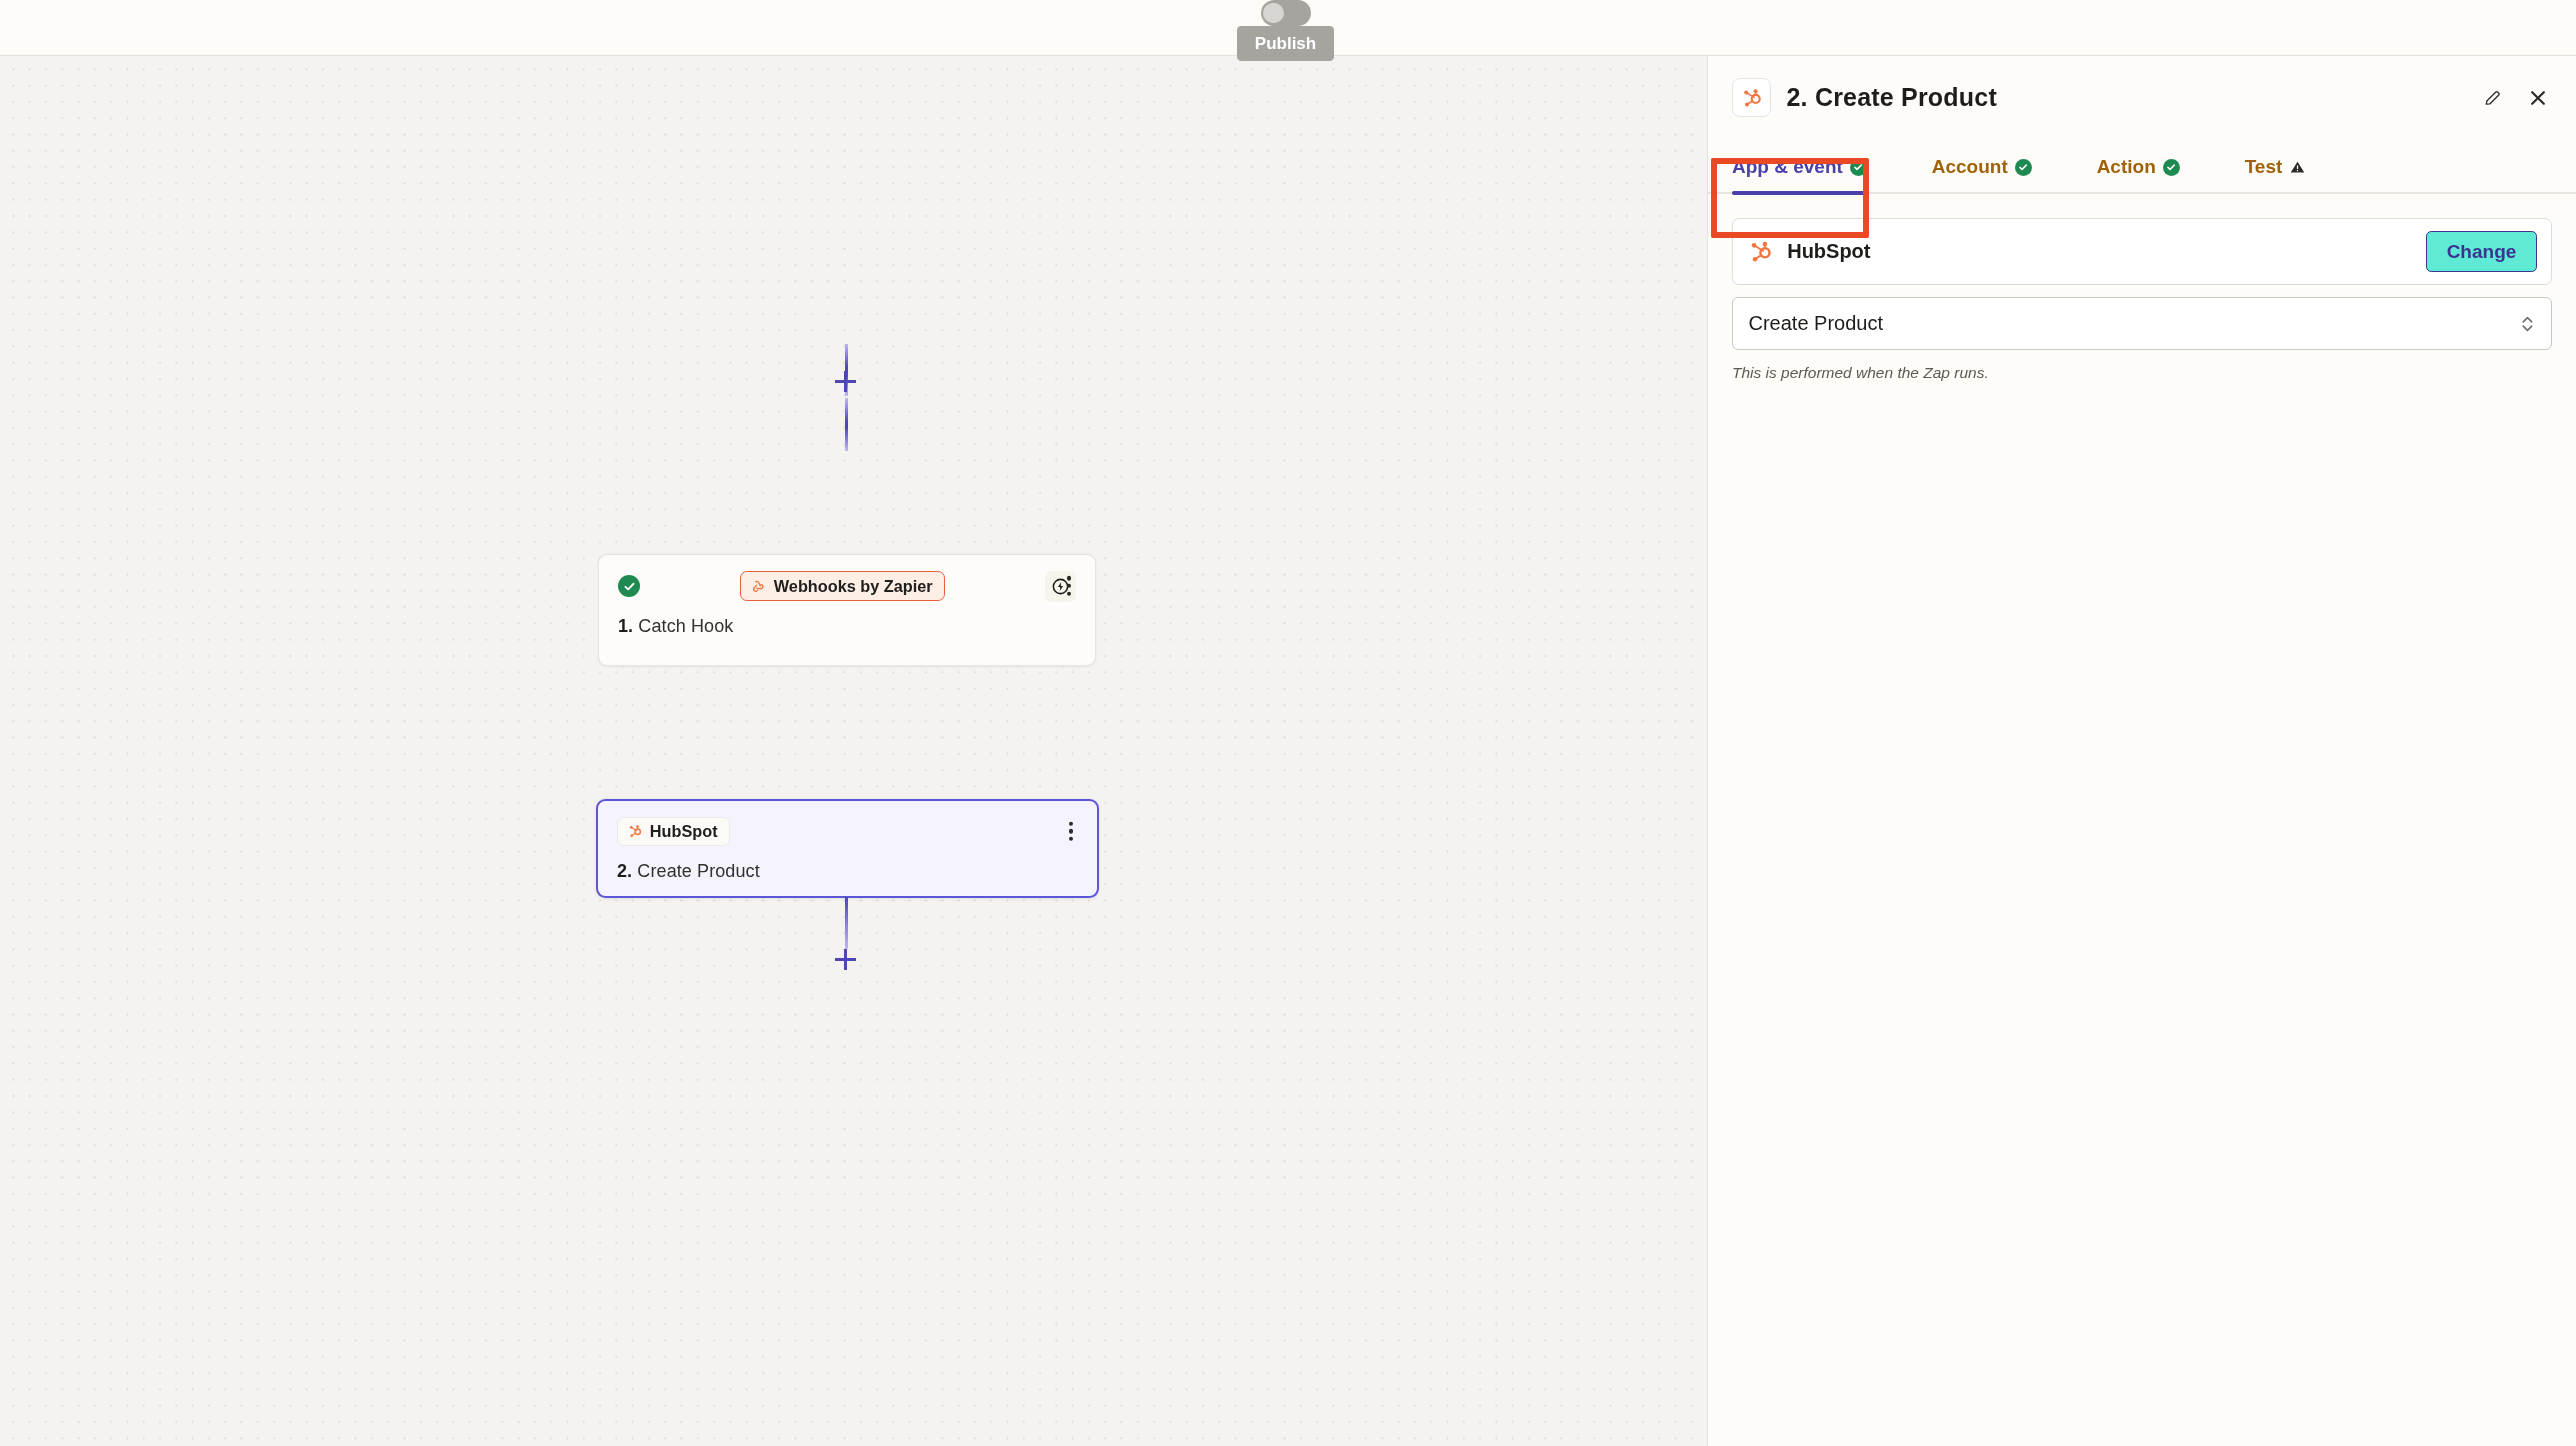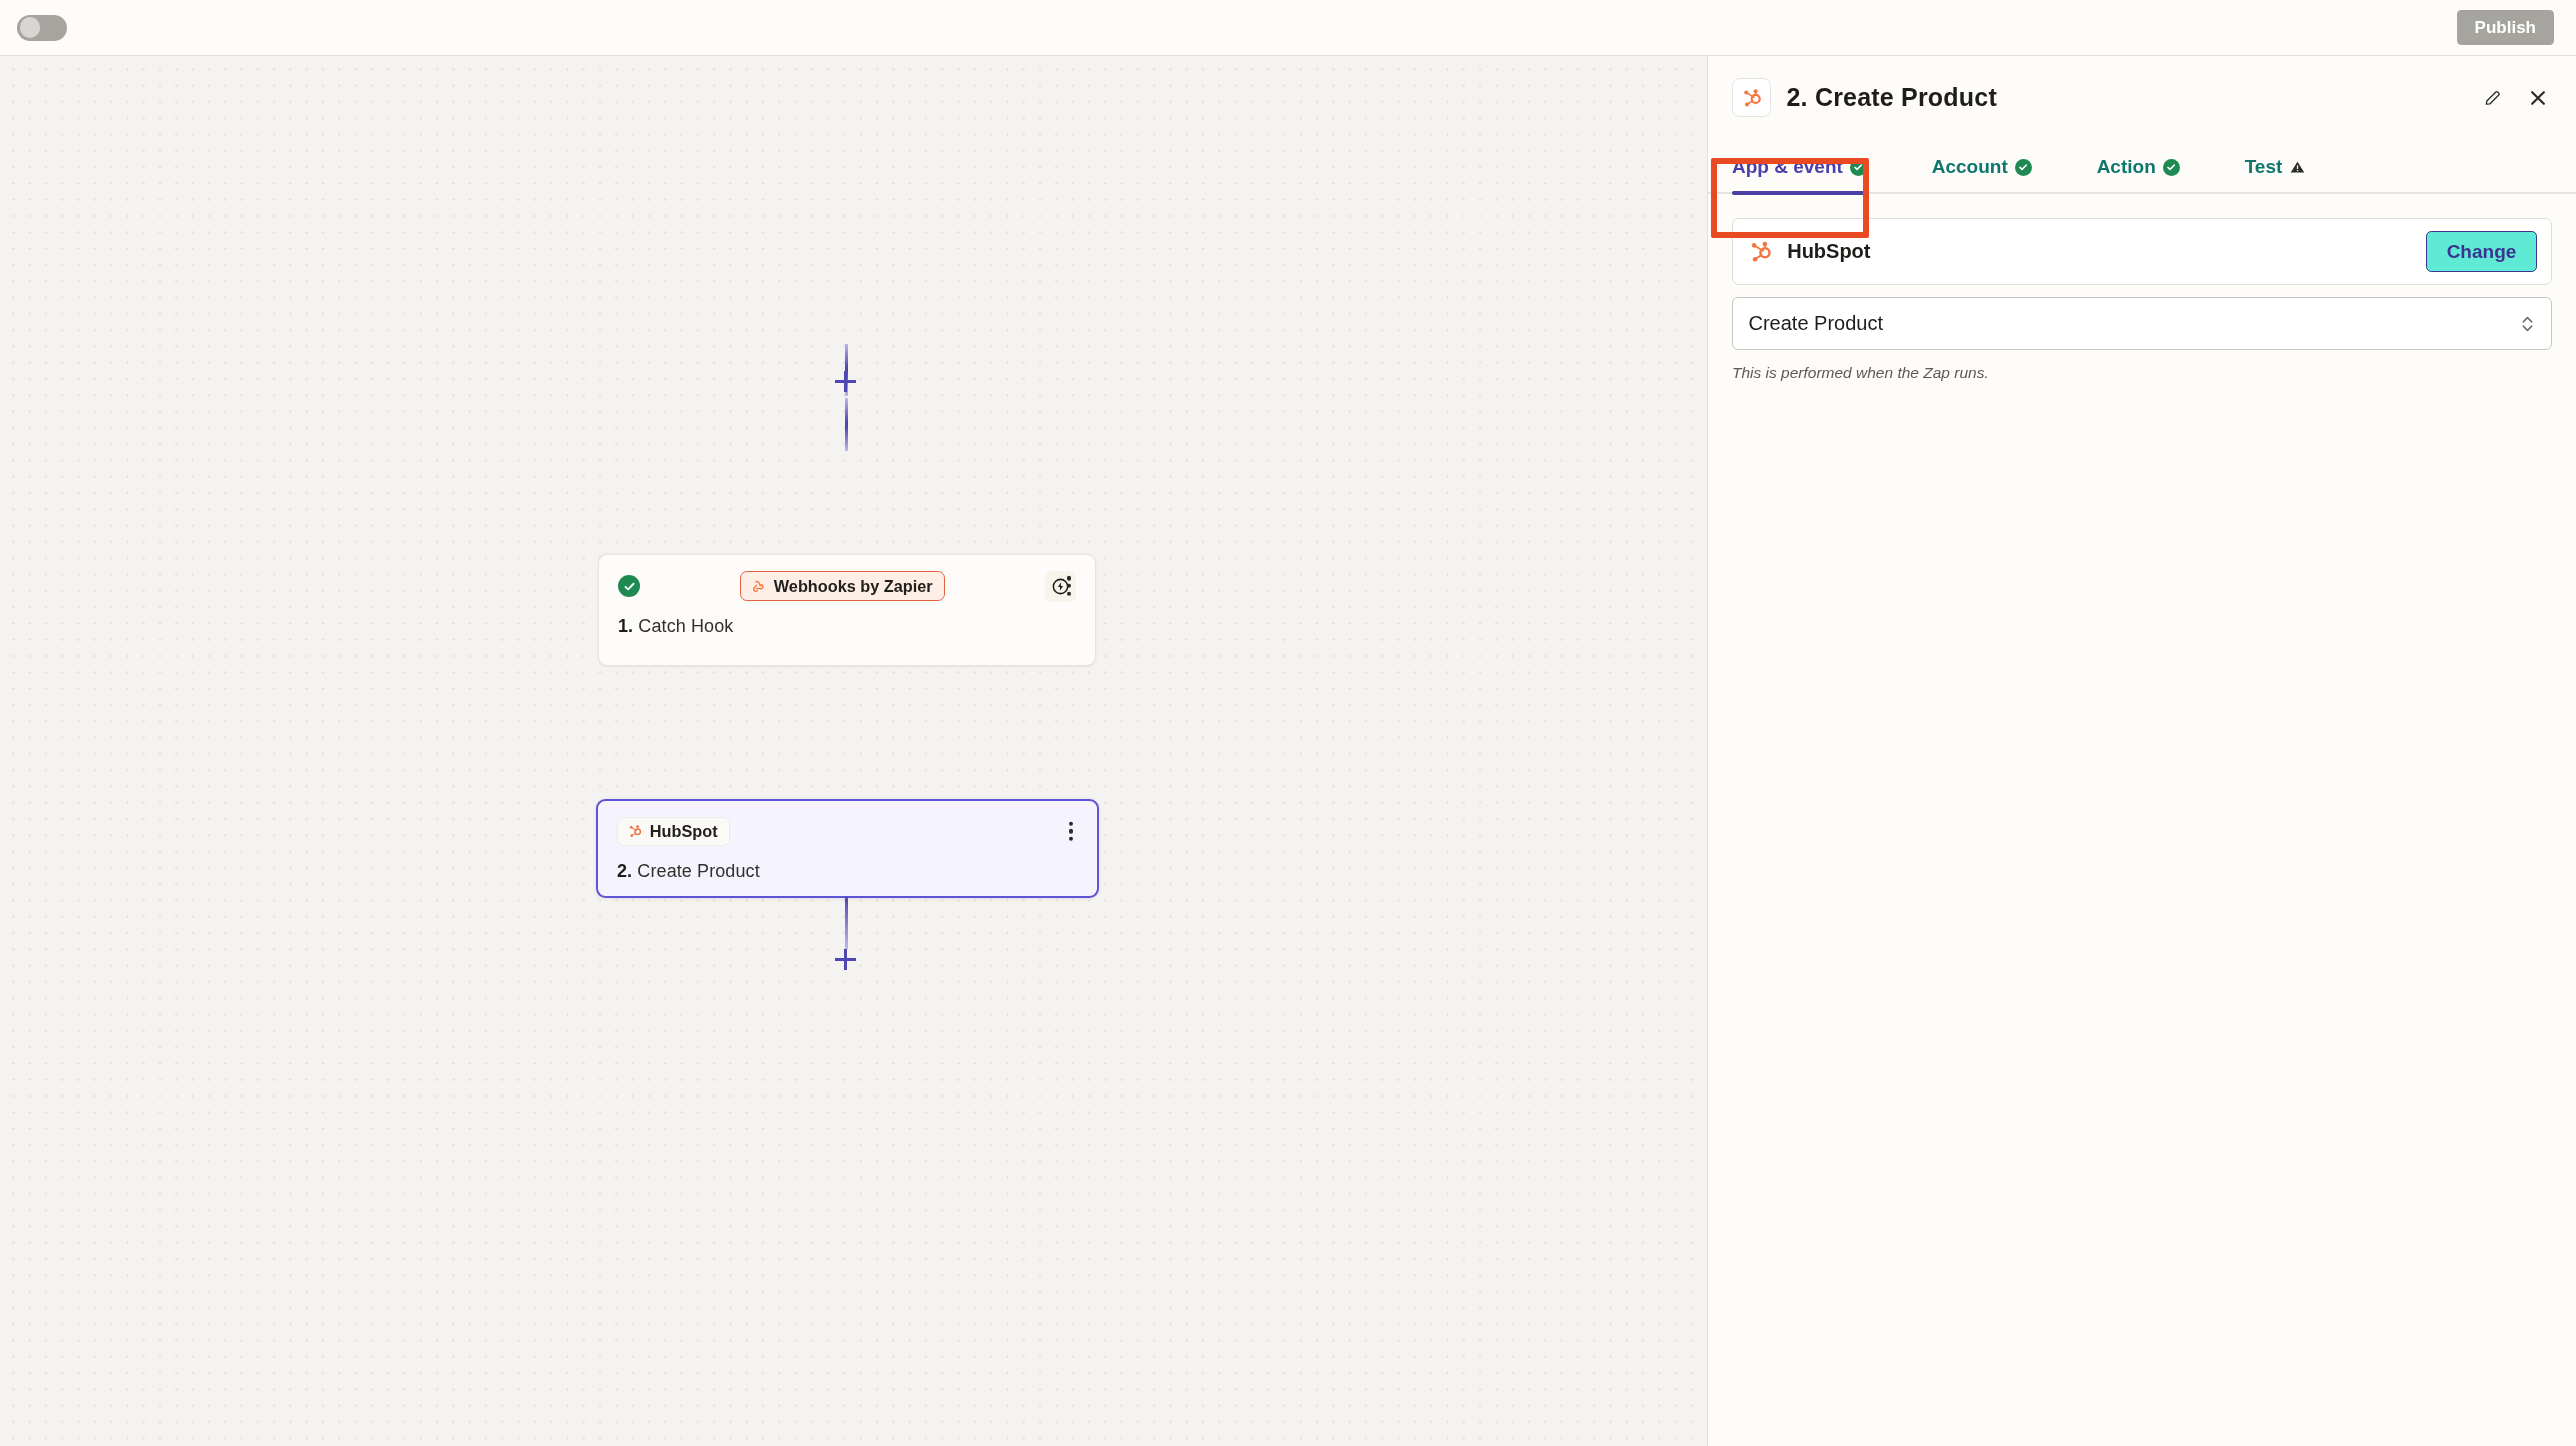--- a/index.html
+++ b/index.html
@@ -14,20 +14,21 @@
   
   #topbar {
     position: absolute; top: 0; left: 0;
     width: 2576px; height: 56px;
     background: #FDFCF9;
     border-bottom: 0.9px solid #E3E1DC;
     display: flex; align-items: center;
     justify-content: space-between;
     padding: 0 22px 0 17px;
     z-index: 40;
+    flex-direction: column;
   }
   #toggle-switch {
     width: 50px; height: 26px; border-radius: 13.7px;
     background: #A6A49F; position: relative; cursor: pointer;
     flex: none;
   }
   #toggle-switch .knob {
     position: absolute; top: 2.6px; left: 2.6px;
     width: 20.6px; height: 20.6px; border-radius: 50%;
     background: #D8D6D2;
@@ -175,21 +176,21 @@
   
   #tabs-wrap { position: relative; }
   #tabs {
     display: flex; align-items: flex-end;
     padding: 0 24px;
     border-bottom: 2.6px solid #E7E5E0;
     height: 58px;
   }
   .tab {
     display: flex; align-items: center; gap: 6.9px;
-    font-size: 19px; font-weight: 700; color: #0f766e;
+    font-size: 19px; font-weight: 700; color: #a16207;
     padding: 0 0 13.7px 0;
     cursor: pointer;
     position: relative;
     margin-right: 65px;
   }
   .tab.active { color: #4A41A8; }
   .tab.active::after {
     content: ""; position: absolute;
     left: 0; right: 0; bottom: -2.6px;
     height: 3.4px; background: #4A41A8;

